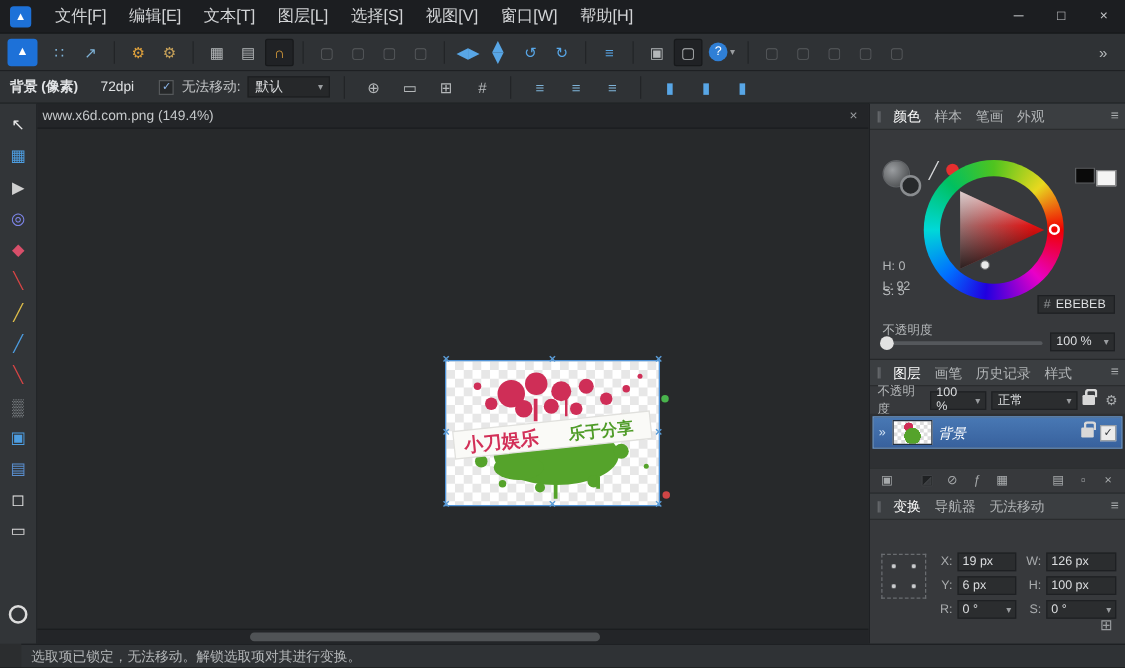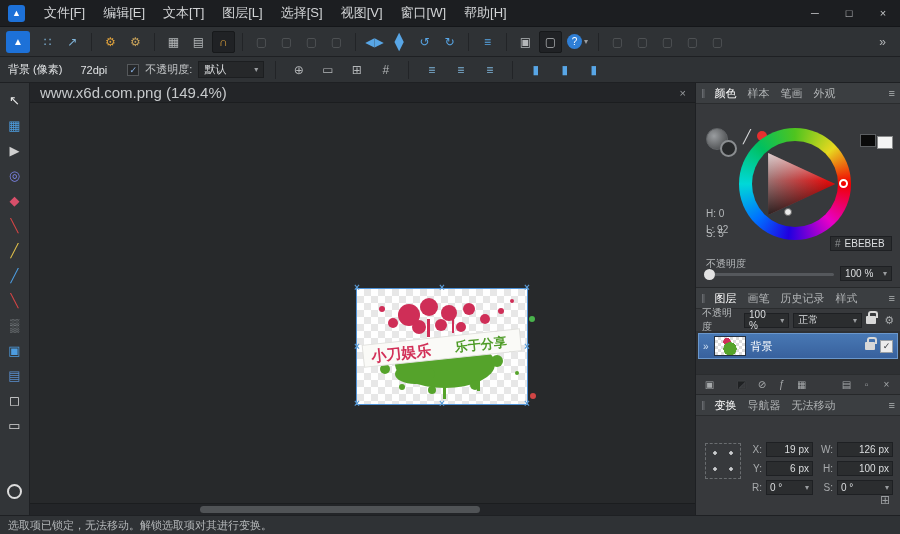--- a/index.html
+++ b/index.html
@@ -41,21 +41,21 @@
     display:flex; align-items:center; justify-content:center; color:#fff;
     font-size:10px; margin-right:4px; }
   .helpbtn { display:flex; align-items:center; gap:2px; padding:0 3px; }
   .helpcircle { width:15px; height:15px; border-radius:50%; background:#2f7fd6;
     color:#fff; font-size:10px; display:flex; align-items:center; justify-content:center; }
   .caret { font-size:8px; color:#9a9da0; }
   
   .contextbar { position:absolute; left:0; top:57px; right:0; height:26px;
     background:#2f3235; border-bottom:1px solid #1e2023;
     display:flex; align-items:center; gap:6px; padding:0 8px; font-size:11px; }
-  .ctx-label { color:#e2e4e6; }
+  .ctx-label { color:#e2e4e6;font-weight:bold; }
   .ctx-dpi { color:#dfe1e3; margin-left:12px; }
   .checkbox { width:12px; height:12px; background:#26282a; border:1px solid #55585b;
     display:flex; align-items:center; justify-content:center; font-size:9px;
     color:#8ab4e8; margin-left:14px; }
   .ctx-sub { color:#c2c4c6; }
   .select { height:17px; min-width:66px; background:#26282a; border:1px solid #1c1e20;
     display:flex; align-items:center; gap:8px; padding:0 5px; color:#d8dadc; }
   .select .caret { margin-left:auto; }
   
   .toolcol { position:absolute; left:0; top:83px; width:30px; bottom:19px;
@@ -71,22 +71,22 @@
   .toolcol .tool:nth-child(11){color:#4d9de0;} .toolcol .tool:nth-child(12){color:#5a8fd0;}
   .toolcol .tool:nth-child(13){color:#e3e3e3;} .toolcol .tool:nth-child(14){color:#d8d8d8;}
   .tool-spacer { flex:1; }
   .tool-zoom { width:15px; height:15px; border:2px solid #dcdcdc; border-radius:50%;
     margin-bottom:16px; }
   
   .canvas { position:absolute; left:30px; top:83px; right:205px; bottom:19px;
     display:flex; flex-direction:column; background:#27292b; }
   .tabbar { height:20px; background:#232528; border-bottom:1px solid #1b1d1f;
     display:flex; align-items:center; }
-  .doc-tab { padding:0 10px; height:100%; display:flex; align-items:center;
-    color:#c6c9cb; font-size:15px; }
+  .doc-tab { padding:0 4px; height:100%; display:flex; align-items:center;
+    color:#c6c9cb; font-size:11px; }
   .tab-close { margin-left:auto; padding:0 9px; color:#9a9da0; font-size:11px; }
   .canvas-body { flex:1; position:relative; overflow:hidden; }
   .artwork { position:absolute; left:327px; top:186px; width:170px; height:115px;
     outline:1px solid #4f93d8;
     background-color:#fff;
     background-image:conic-gradient(#e7e7e7 90deg,#ffffff 90deg 180deg,#e7e7e7 180deg 270deg,#ffffff 270deg);
     background-size:14px 14px; }
   .artwork svg { position:absolute; inset:0; }
   .hdl { position:absolute; width:10px; height:10px; font-size:10px; line-height:10px;
     text-align:center; font-weight:700; color:#5b9bd5; z-index:5; }
@@ -163,21 +163,21 @@
   .layer-list { flex:1; background:#2e3033; padding:2px; }
   .layer-row { height:26px; background:linear-gradient(#4878b4,#38619d);
     border:1px solid #6a97cc; display:flex; align-items:center; gap:5px; padding:0 4px; }
   .row-chev { color:#cfe0f2; font-size:10px; }
   .layer-thumb { width:32px; height:20px; border:1px solid #24303f; background-color:#fff;
     background-image:
       radial-gradient(circle at 50% 66%, #55a32b 0 34%, rgba(0,0,0,0) 35%),
       radial-gradient(circle at 40% 26%, #cf2e57 0 16%, rgba(0,0,0,0) 17%),
       conic-gradient(#ddd 90deg,#fff 90deg 180deg,#ddd 180deg 270deg,#fff 270deg);
     background-size:100% 100%,100% 100%,6px 6px; }
-  .layer-name { flex:1; color:#fff; font-size:11px; }
+  .layer-name { flex:1; color:#fff; font-size:11px;font-style:italic; }
   .mini-lock { width:10px; height:8px; background:#d8d8d8; border-radius:1px;
     position:relative; display:inline-block; }
   .mini-lock::before { content:""; position:absolute; top:-5px; left:1.5px; width:6px;
     height:5px; border:2px solid #d8d8d8; border-bottom:none; border-radius:3px 3px 0 0; }
   .layer-check { width:13px; height:13px; background:#ececec; border:1px solid #9aa0a6;
     display:flex; align-items:center; justify-content:center; font-size:9px; color:#3a3d40; }
   .lp-ops { height:20px; display:flex; align-items:center; padding:0 7px; gap:7px;
     border-top:1px solid #2a2c2e; font-size:10px; color:#a6a9ab; }
   .op-ico { width:13px; text-align:center; }
   .op-ico.dark { color:#1f2123; text-shadow:0 0 1px #6a6d70; }
@@ -189,25 +189,25 @@
   .tp-body { position:relative; flex:1; }
   .anchor { position:absolute; left:9px; top:27px; width:36px; height:36px;
     border:1px dashed #6a6d70;
     background-image:radial-gradient(circle,#caccce 1.5px,rgba(0,0,0,0) 2px);
     background-size:16px 16px; background-position:1px 1px; }
   .tp-grid { position:absolute; left:52px; top:26px; right:7px; display:grid;
     grid-template-columns:14px 47px 16px 1fr; gap:4px; align-items:center;
     font-size:10px; color:#a8abad; }
   .tlbl { text-align:right; }
   .tp-input { height:15px; background:#2b2d2f; border:1px solid #1e2023; color:#dcdee0;
-    font-size:10px; display:flex; align-items:center; padding:0 3px; gap:2px;justify-content:flex-end; }
+    font-size:10px; display:flex; align-items:center; padding:0 3px; gap:2px; }
   .tp-input .caret { margin-left:auto; }
   .tp-corner { position:absolute; right:10px; bottom:8px; color:#9a9da0; font-size:12px; }
   
-  .statusbar { position:absolute; left:0; right:0; bottom:0; height:19px;
+  .statusbar { position:absolute; left:17px; right:0; bottom:0; height:19px;
     background:#2f3235; border-top:1px solid #1e2023; display:flex; align-items:center;
     padding:0 8px; font-size:11px; color:#b4b7b9; }
 </style>
 </head>
 <body>
 
 <div class="app">
 
   <div class="titlebar">
     <div class="logo">
@@ -269,21 +269,21 @@
     <div class="spacer"></div>
     <div class="tbtn">»</div>
   </div>
 
   <div class="contextbar">
     <span class="ctx-label">背景 (像素)</span>
     <span class="ctx-dpi">72dpi</span>
     <span class="checkbox">
       <span>✓</span>
     </span>
-    <span class="ctx-sub">不透明度:</span>
+    <span class="ctx-sub">无法移动:</span>
     <div class="select">
       <span>默认</span>
       <span class="caret">▾</span>
     </div>
     <div class="sep"></div>
     <div class="tbtn">⊕</div>
     <div class="tbtn">▭</div>
     <div class="tbtn">⊞</div>
     <div class="tbtn">#</div>
     <div class="sep"></div>

